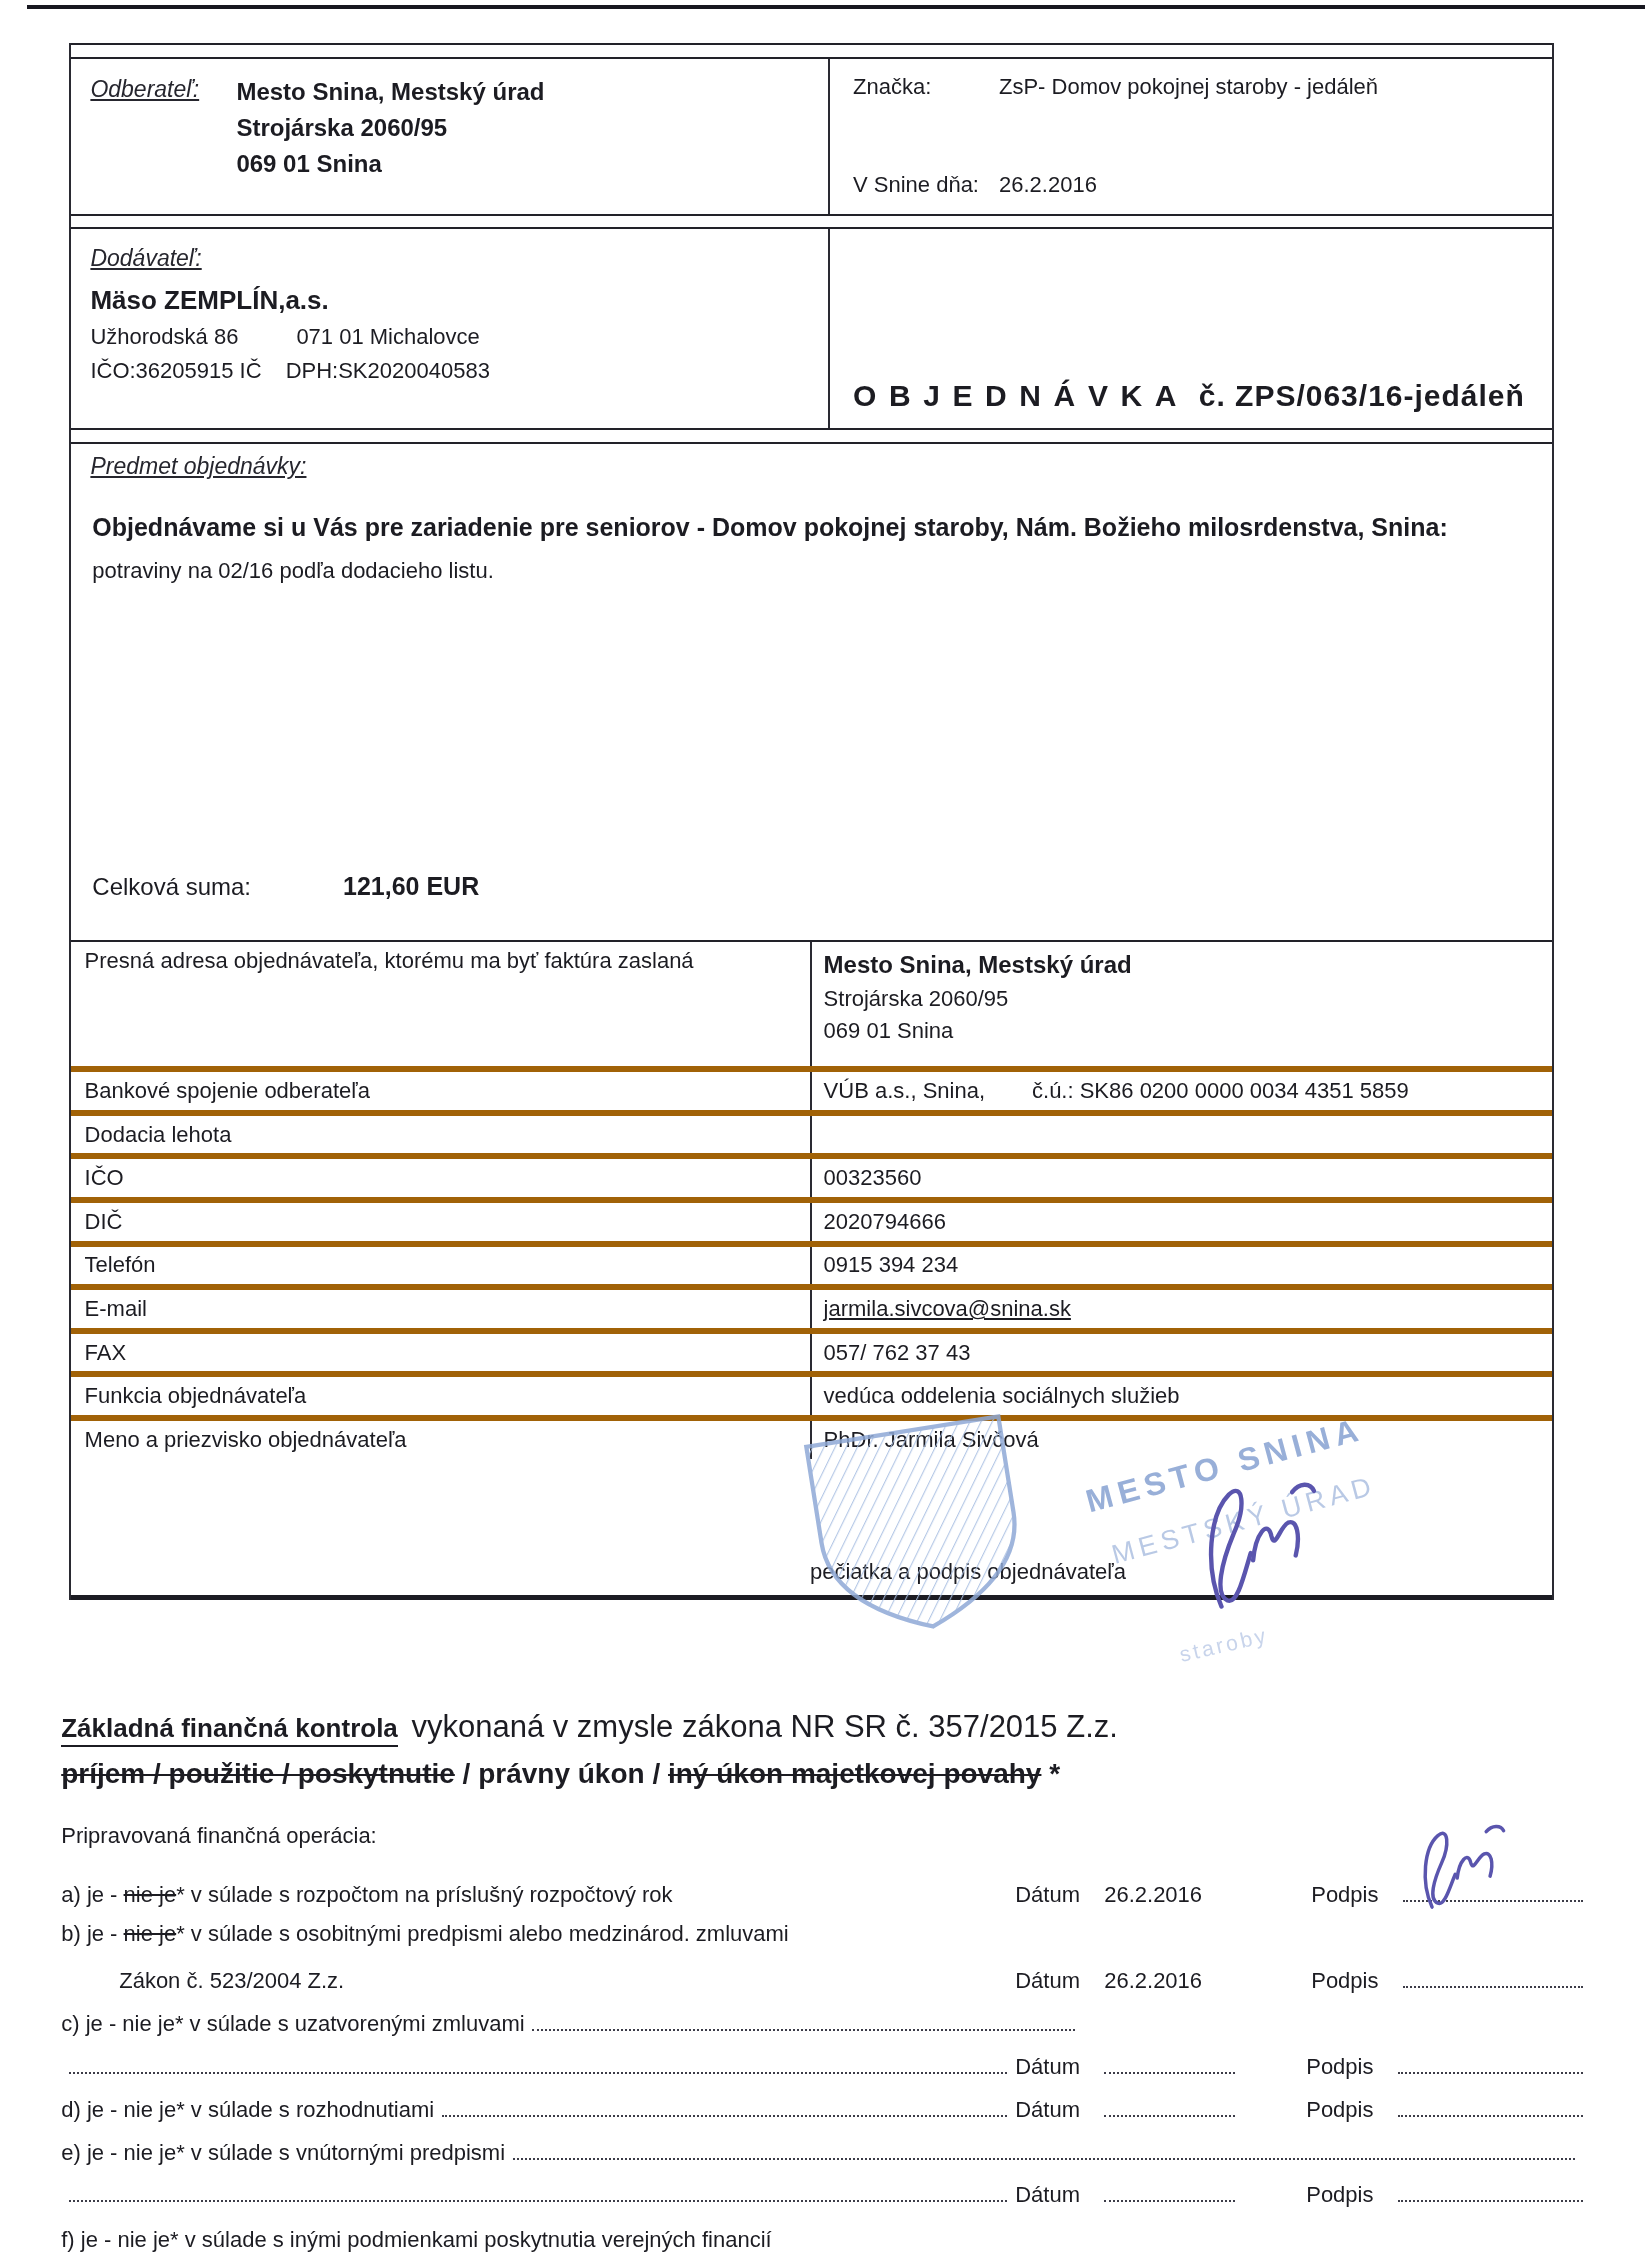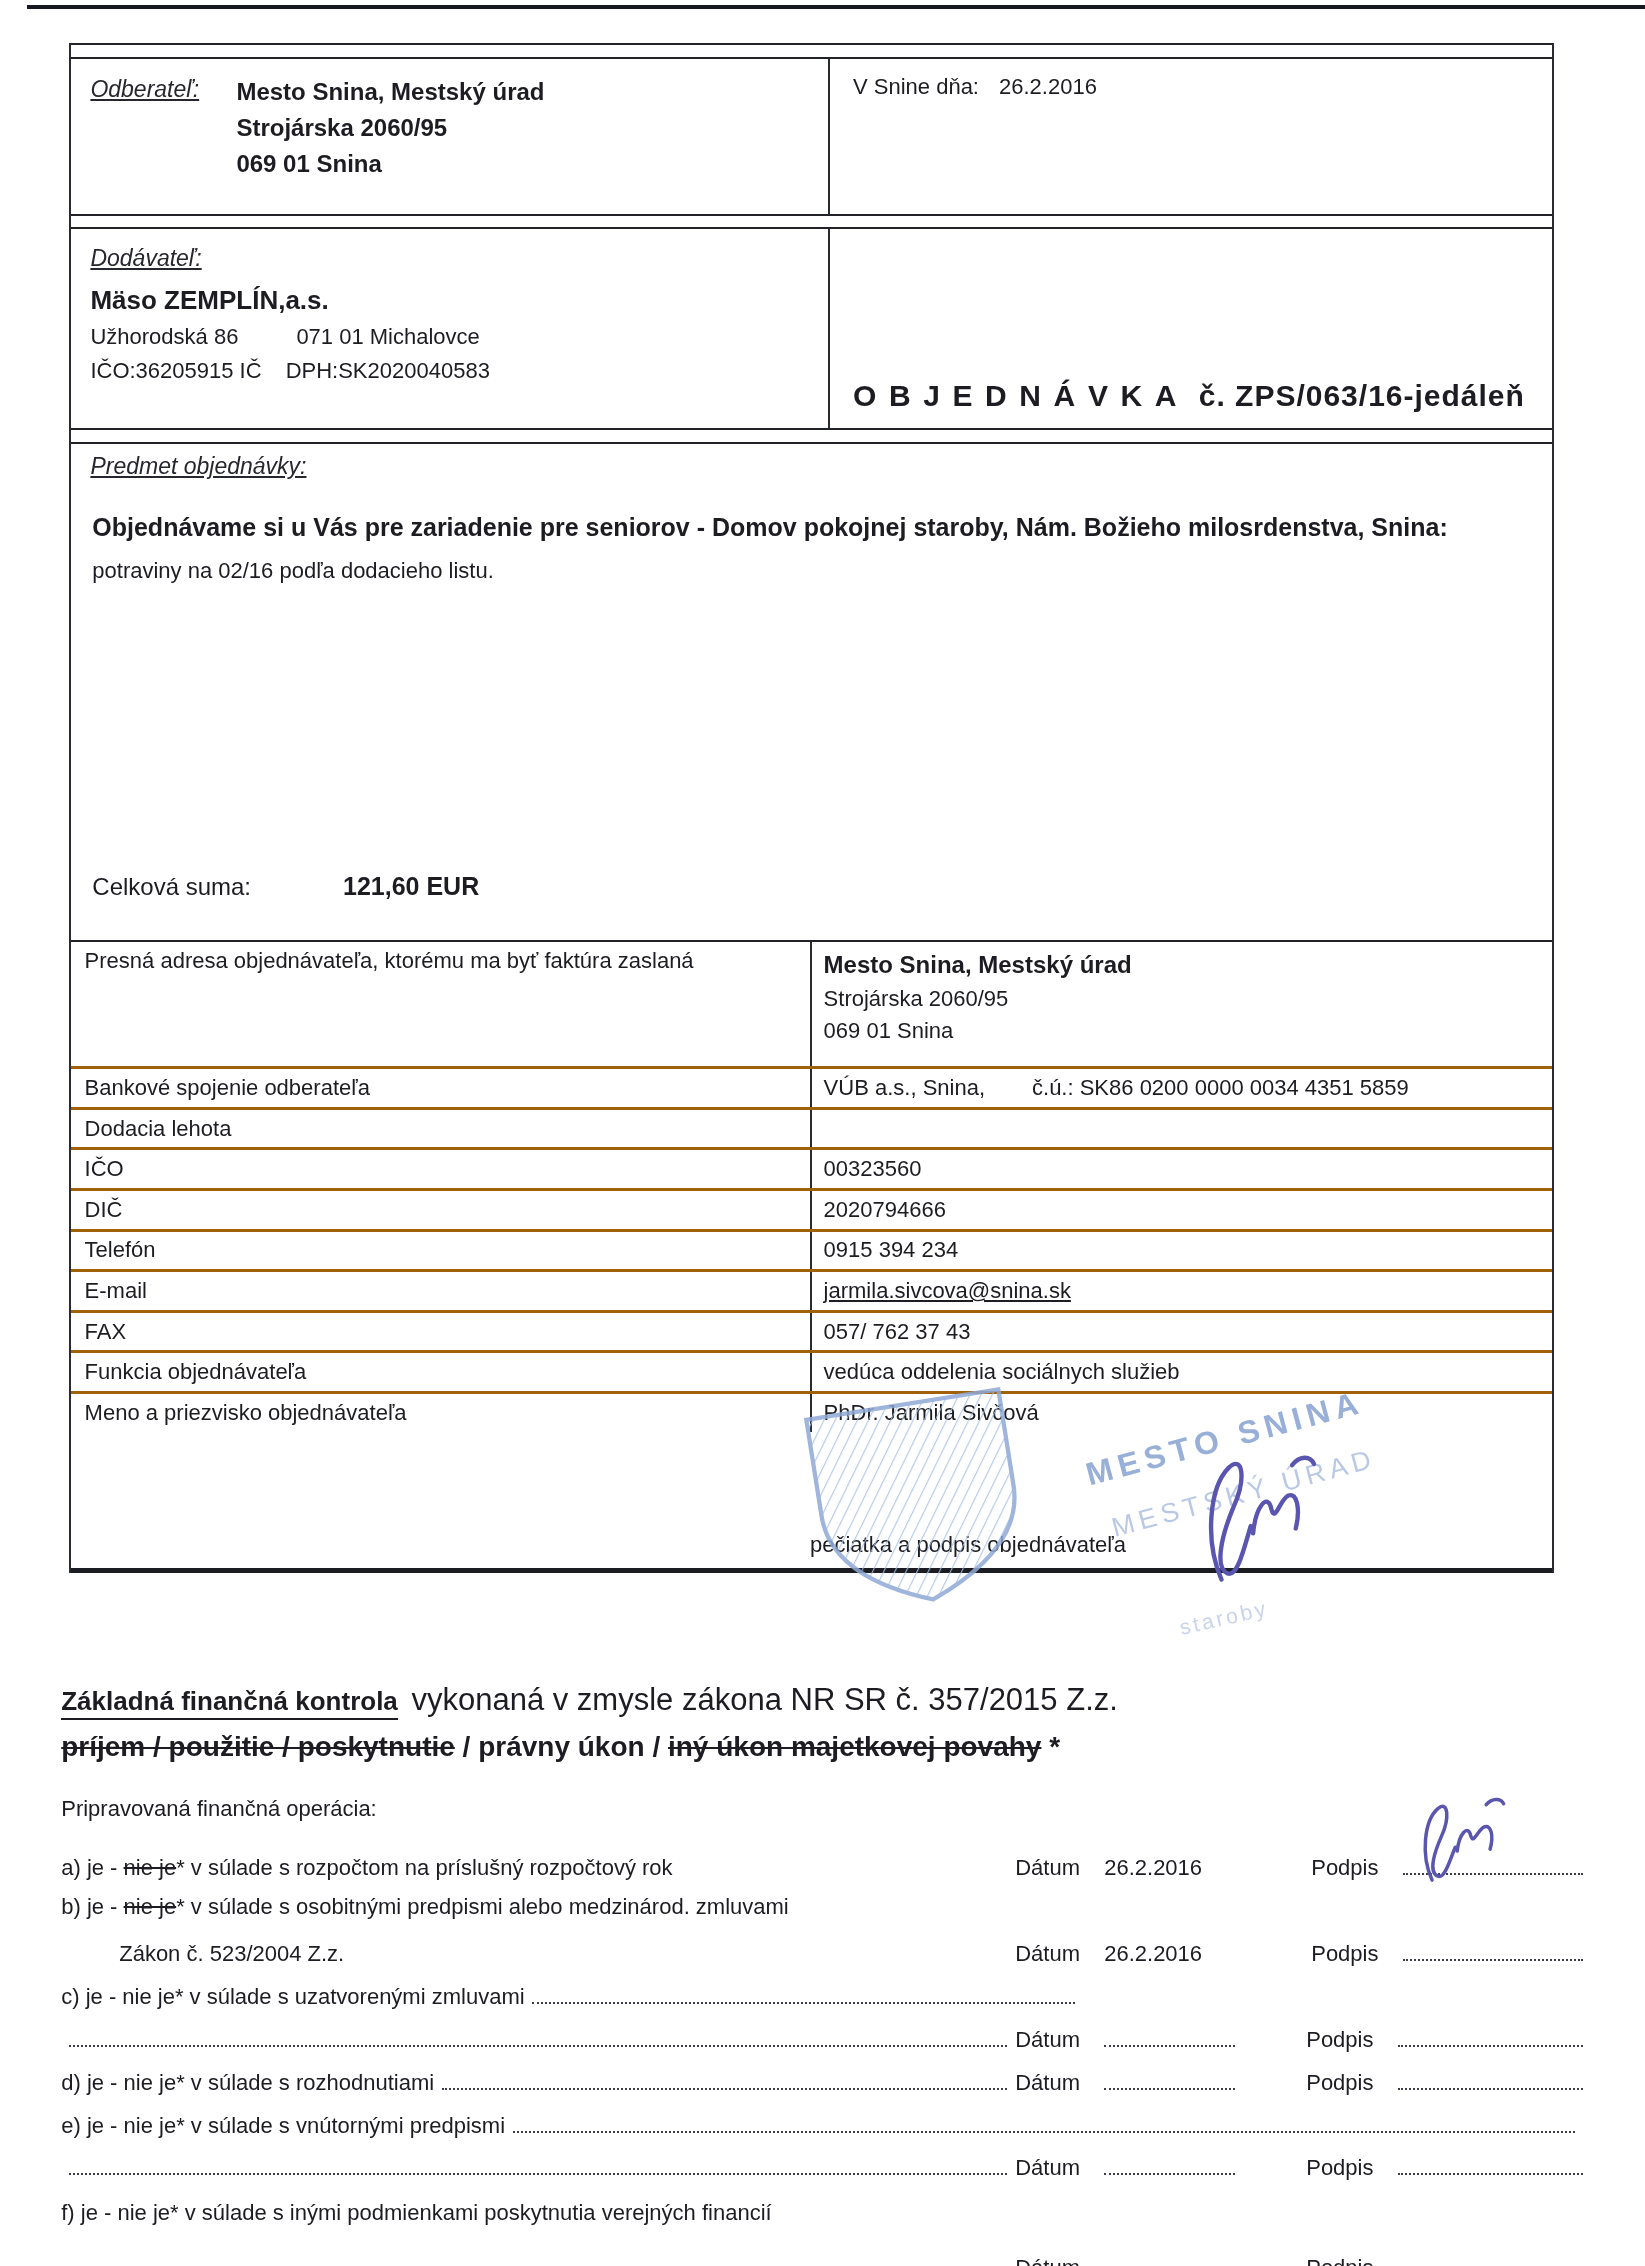--- a/index.html
+++ b/index.html
@@ -37,21 +37,21 @@
   .order-title .no{margin-left:9.7px;letter-spacing:1px;}
 
   .predmet-h{padding:9.7px 19.4px 5.8px 19.4px;}
   .predmet-b{position:relative;height:454px;padding:27px 21.3px 0 21.3px;box-sizing:border-box;}
   .predmet-b .l1{font-weight:bold;font-size:25px;white-space:nowrap;}
   .predmet-b .l2{font-size:22px;margin-top:15.5px;}
   .suma{position:absolute;left:21.3px;bottom:39px;display:flex;align-items:baseline;font-size:24px;}
   .suma .v{font-weight:bold;font-size:25px;margin-left:92px;}
 
   
-  .arow{display:grid;grid-template-columns:739px 1fr;border-top:3px solid #a16207;}
+  .arow{display:grid;grid-template-columns:739px 1fr;border-top:6px solid #a16207;}
   .arow:first-child{border-top:none;}
   .arow .lab{font-size:22px;padding:5.8px 0 5.8px 13.6px;}
   .arow .val{border-left:2.9px solid #2a2a32;font-size:22px;padding:5.8px 0 5.8px 11.6px;}
   .arow{min-height:37px;box-sizing:border-box;}
   .arow.tall{min-height:124px;}
   .arow.tall .val div{line-height:1.45;}
   .vname{font-weight:bold;font-size:24px;}
   .bankv{display:flex;}
   .bankv .acct{margin-left:47px;}
   .uline{text-decoration:underline;}
@@ -107,20 +107,24 @@
         <div class="cellL">
           <span class="seclabel">Odberateľ:</span>
           <div class="addr-b">
             <div>Mesto Snina, Mestský úrad</div>
             <div>Strojárska 2060/95</div>
             <div>069 01 Snina</div>
           </div>
         </div>
         <div class="cellR">
           <div class="kv">
+            <span class="k">Značka:</span>
+            <span>ZsP- Domov pokojnej staroby - jedáleň</span>
+          </div>
+          <div class="kv">
             <span class="k">V Snine dňa:</span>
             <span>26.2.2016</span>
           </div>
         </div>
       </div>
 
       <div class="dline"></div>
 
       <div class="row2col r2">
         <div class="cellL">

